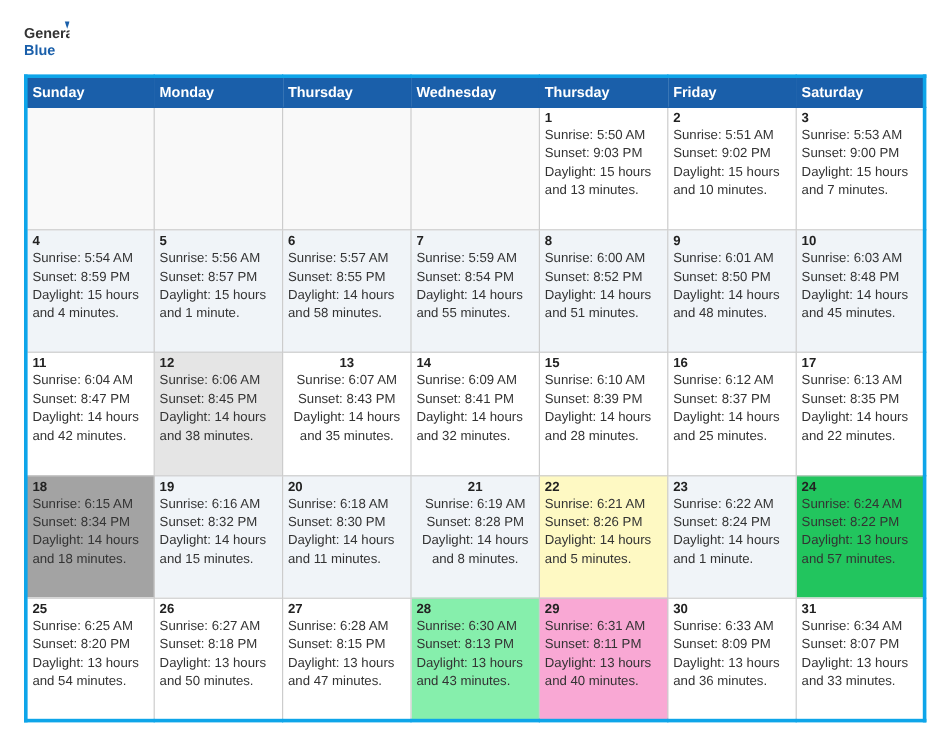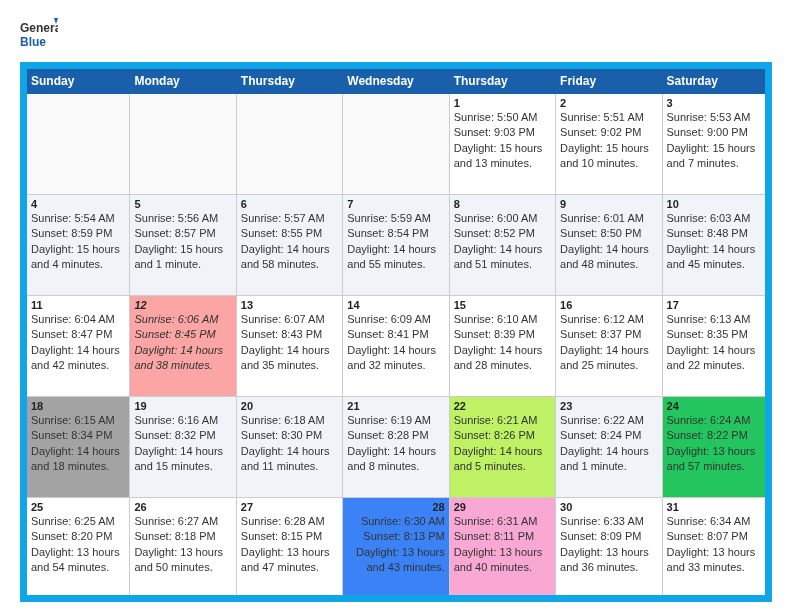--- a/index.html
+++ b/index.html
@@ -37,21 +37,21 @@
       color: #222;
       line-height: 1.1;
     }
     .title-block h2 {
       font-size: 16px;
       font-weight: normal;
       color: #444;
     }
     .calendar {
       flex: 1;
-      border: 7px solid #0ea5e9;
+      border: 3px solid #0ea5e9;
       border-collapse: collapse;
       width: 100%;
       table-layout: fixed;
     }
     .calendar thead tr th {
       background-color: #1a5faa;
       color: #fff;
       font-size: 12px;
       font-weight: bold;
       padding: 5px 4px;
@@ -164,25 +164,25 @@
           <td style="background: rgb(240, 244, 248); margin-top: 28px;">
             <span class="day-number">10</span>
             <div class="day-info">Sunrise: 6:03 AM<br>Sunset: 8:48 PM<br>Daylight: 14 hours<br>and 45 minutes.</div>
           </td>
         </tr>
         <tr>
           <td style="background: rgb(255, 255, 255); margin-left: 20px;">
             <span class="day-number">11</span>
             <div class="day-info">Sunrise: 6:04 AM<br>Sunset: 8:47 PM<br>Daylight: 14 hours<br>and 42 minutes.</div>
           </td>
-          <td style="background: #fca5a5; font-style: italic;">
+          <td style="background: #e5e5e5;">
             <span class="day-number">12</span>
             <div class="day-info">Sunrise: 6:06 AM<br>Sunset: 8:45 PM<br>Daylight: 14 hours<br>and 38 minutes.</div>
           </td>
-          <td style="background: rgb(255, 255, 255);">
+          <td style="background: rgb(255, 255, 255); text-align: center;">
             <span class="day-number">13</span>
             <div class="day-info">Sunrise: 6:07 AM<br>Sunset: 8:43 PM<br>Daylight: 14 hours<br>and 35 minutes.</div>
           </td>
           <td style="background: rgb(255, 255, 255);">
             <span class="day-number">14</span>
             <div class="day-info">Sunrise: 6:09 AM<br>Sunset: 8:41 PM<br>Daylight: 14 hours<br>and 32 minutes.</div>
           </td>
           <td style="background: rgb(255, 255, 255);">
             <span class="day-number">15</span>
             <div class="day-info">Sunrise: 6:10 AM<br>Sunset: 8:39 PM<br>Daylight: 14 hours<br>and 28 minutes.</div>
@@ -202,25 +202,25 @@
             <div class="day-info">Sunrise: 6:15 AM<br>Sunset: 8:34 PM<br>Daylight: 14 hours<br>and 18 minutes.</div>
           </td>
           <td style="background: rgb(240, 244, 248);">
             <span class="day-number">19</span>
             <div class="day-info">Sunrise: 6:16 AM<br>Sunset: 8:32 PM<br>Daylight: 14 hours<br>and 15 minutes.</div>
           </td>
           <td style="background: rgb(240, 244, 248);">
             <span class="day-number">20</span>
             <div class="day-info">Sunrise: 6:18 AM<br>Sunset: 8:30 PM<br>Daylight: 14 hours<br>and 11 minutes.</div>
           </td>
-          <td style="background: rgb(240, 244, 248);">
+          <td style="background: rgb(240, 244, 248); text-align: center;">
             <span class="day-number">21</span>
             <div class="day-info">Sunrise: 6:19 AM<br>Sunset: 8:28 PM<br>Daylight: 14 hours<br>and 8 minutes.</div>
           </td>
-          <td style="background: #bef264;">
+          <td style="background: #fef9c3;">
             <span class="day-number">22</span>
             <div class="day-info">Sunrise: 6:21 AM<br>Sunset: 8:26 PM<br>Daylight: 14 hours<br>and 5 minutes.</div>
           </td>
           <td style="background: rgb(240, 244, 248);">
             <span class="day-number">23</span>
             <div class="day-info">Sunrise: 6:22 AM<br>Sunset: 8:24 PM<br>Daylight: 14 hours<br>and 1 minute.</div>
           </td>
           <td style="background: #22c55e;">
             <span class="day-number">24</span>
             <div class="day-info">Sunrise: 6:24 AM<br>Sunset: 8:22 PM<br>Daylight: 13 hours<br>and 57 minutes.</div>
@@ -232,21 +232,21 @@
             <div class="day-info">Sunrise: 6:25 AM<br>Sunset: 8:20 PM<br>Daylight: 13 hours<br>and 54 minutes.</div>
           </td>
           <td style="background: rgb(255, 255, 255);">
             <span class="day-number">26</span>
             <div class="day-info">Sunrise: 6:27 AM<br>Sunset: 8:18 PM<br>Daylight: 13 hours<br>and 50 minutes.</div>
           </td>
           <td style="background: rgb(255, 255, 255);">
             <span class="day-number">27</span>
             <div class="day-info">Sunrise: 6:28 AM<br>Sunset: 8:15 PM<br>Daylight: 13 hours<br>and 47 minutes.</div>
           </td>
-          <td style="background: #3b82f6; text-align: right;">
+          <td style="background: #86efac;">
             <span class="day-number">28</span>
             <div class="day-info">Sunrise: 6:30 AM<br>Sunset: 8:13 PM<br>Daylight: 13 hours<br>and 43 minutes.</div>
           </td>
           <td style="background: #f9a8d4;">
             <span class="day-number">29</span>
             <div class="day-info">Sunrise: 6:31 AM<br>Sunset: 8:11 PM<br>Daylight: 13 hours<br>and 40 minutes.</div>
           </td>
           <td style="background: rgb(255, 255, 255);">
             <span class="day-number">30</span>
             <div class="day-info">Sunrise: 6:33 AM<br>Sunset: 8:09 PM<br>Daylight: 13 hours<br>and 36 minutes.</div>

